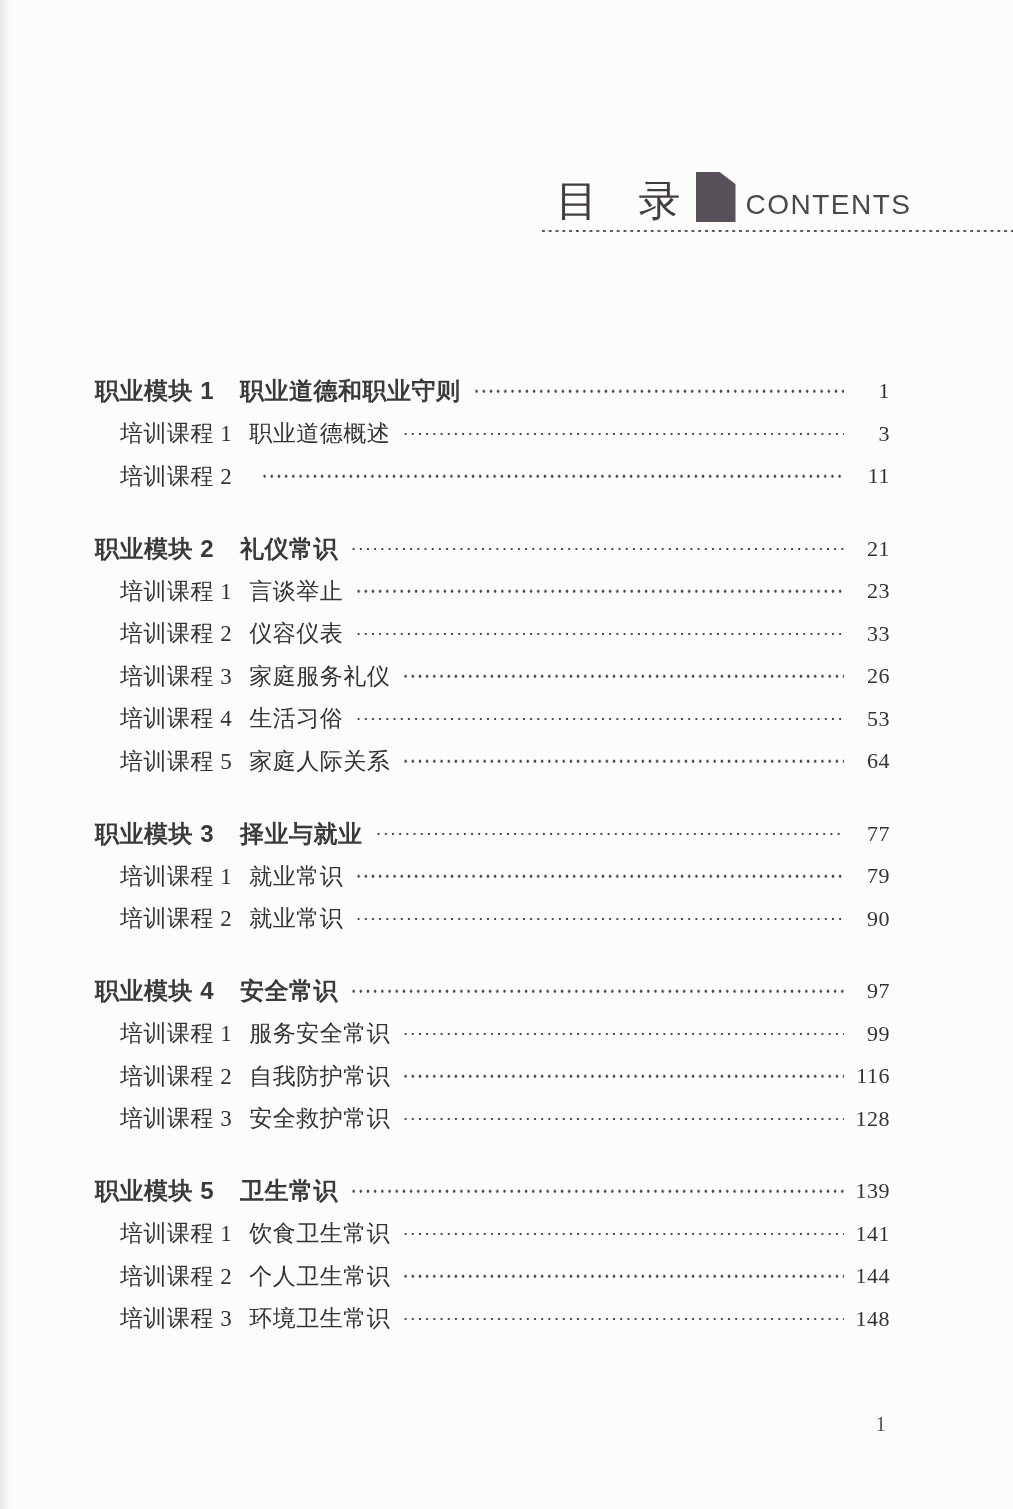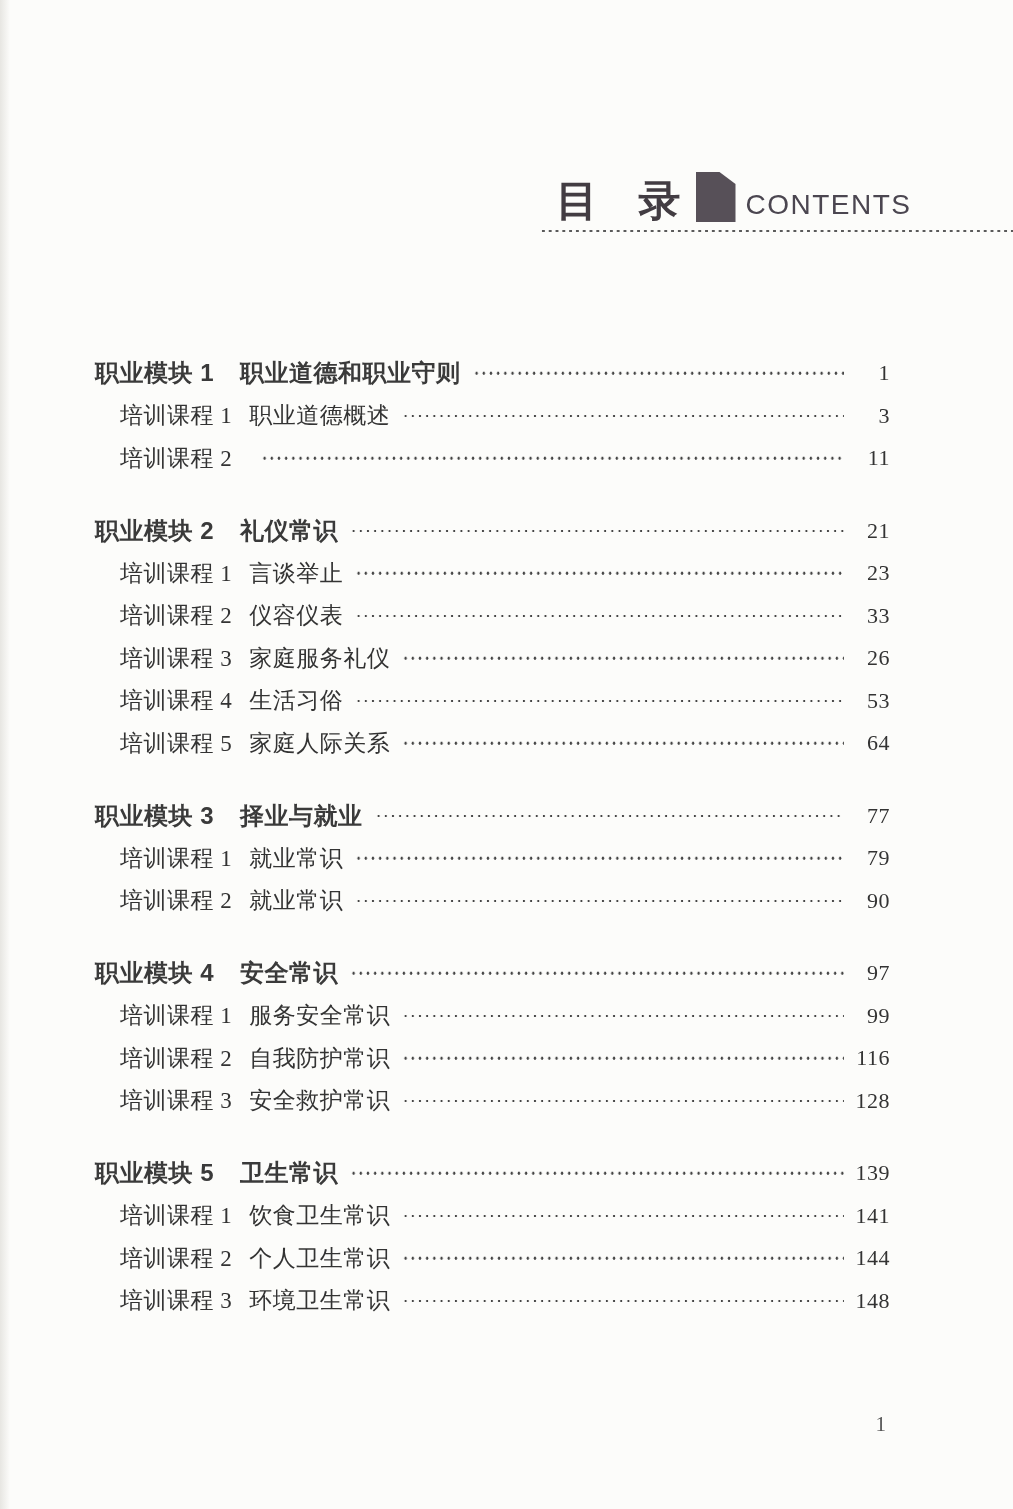--- a/index.html
+++ b/index.html
@@ -20,21 +20,21 @@
   }
   
   .header{
     position:absolute;left:540px;right:0;top:172px;
   }
   .header-line{
     display:flex;align-items:flex-end;height:50px;padding-left:16px;
   }
   .title-cn{
     font-family:"Liberation Serif", serif;
-    font-weight:bold;
+    font-weight:normal;
     font-size:42px;line-height:1;
     color:#423c42;
     word-spacing:30px;
     white-space:pre;
   }
   .bookmark{
     display:inline-block;
     width:40px;height:50px;
     margin-left:15px;
     background:#575058;
@@ -50,21 +50,21 @@
   }
   .dotted-rule{
     margin-top:7px;height:4px;
     background-image:radial-gradient(circle,#5a5a5a 1.2px,rgba(0,0,0,0) 1.4px);
     background-size:6.8px 4px;
     background-repeat:repeat-x;
     background-position:left center;
   }
   
   .toc{
-    position:absolute;left:95px;top:352px;width:795px;
+    position:absolute;left:95px;top:370px;width:795px;
   }
   .module-group + .module-group{margin-top:30px;}
   .toc-row{
     height:42.5px;
     display:flex;align-items:center;
   }
   .module-row{
     font-family:"Liberation Sans", sans-serif;
     font-weight:bold;
     font-size:24px;

